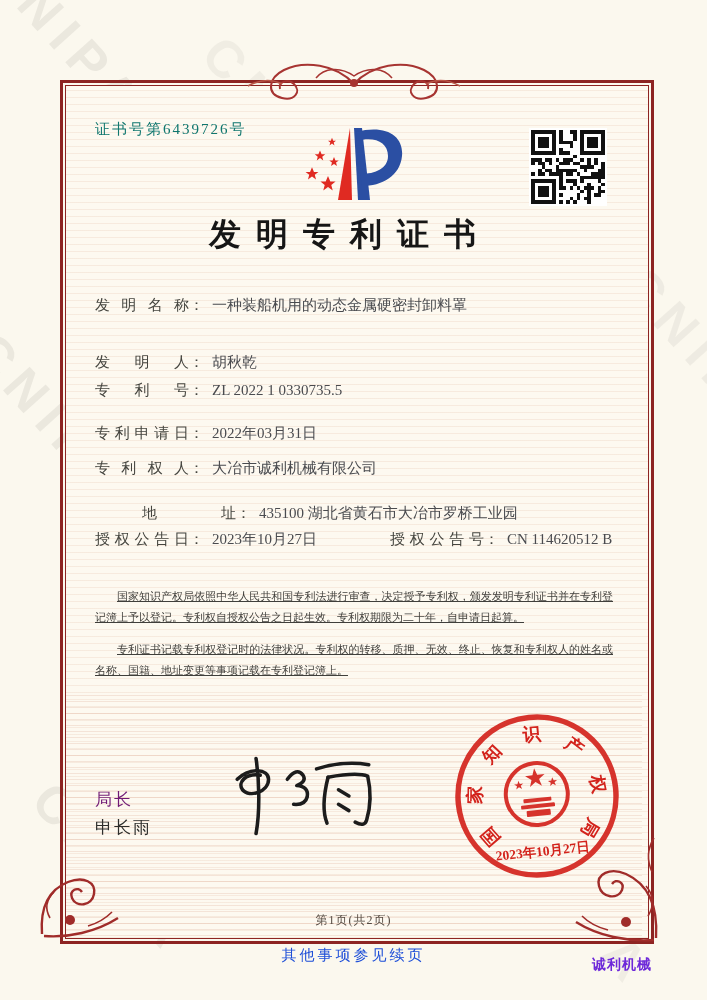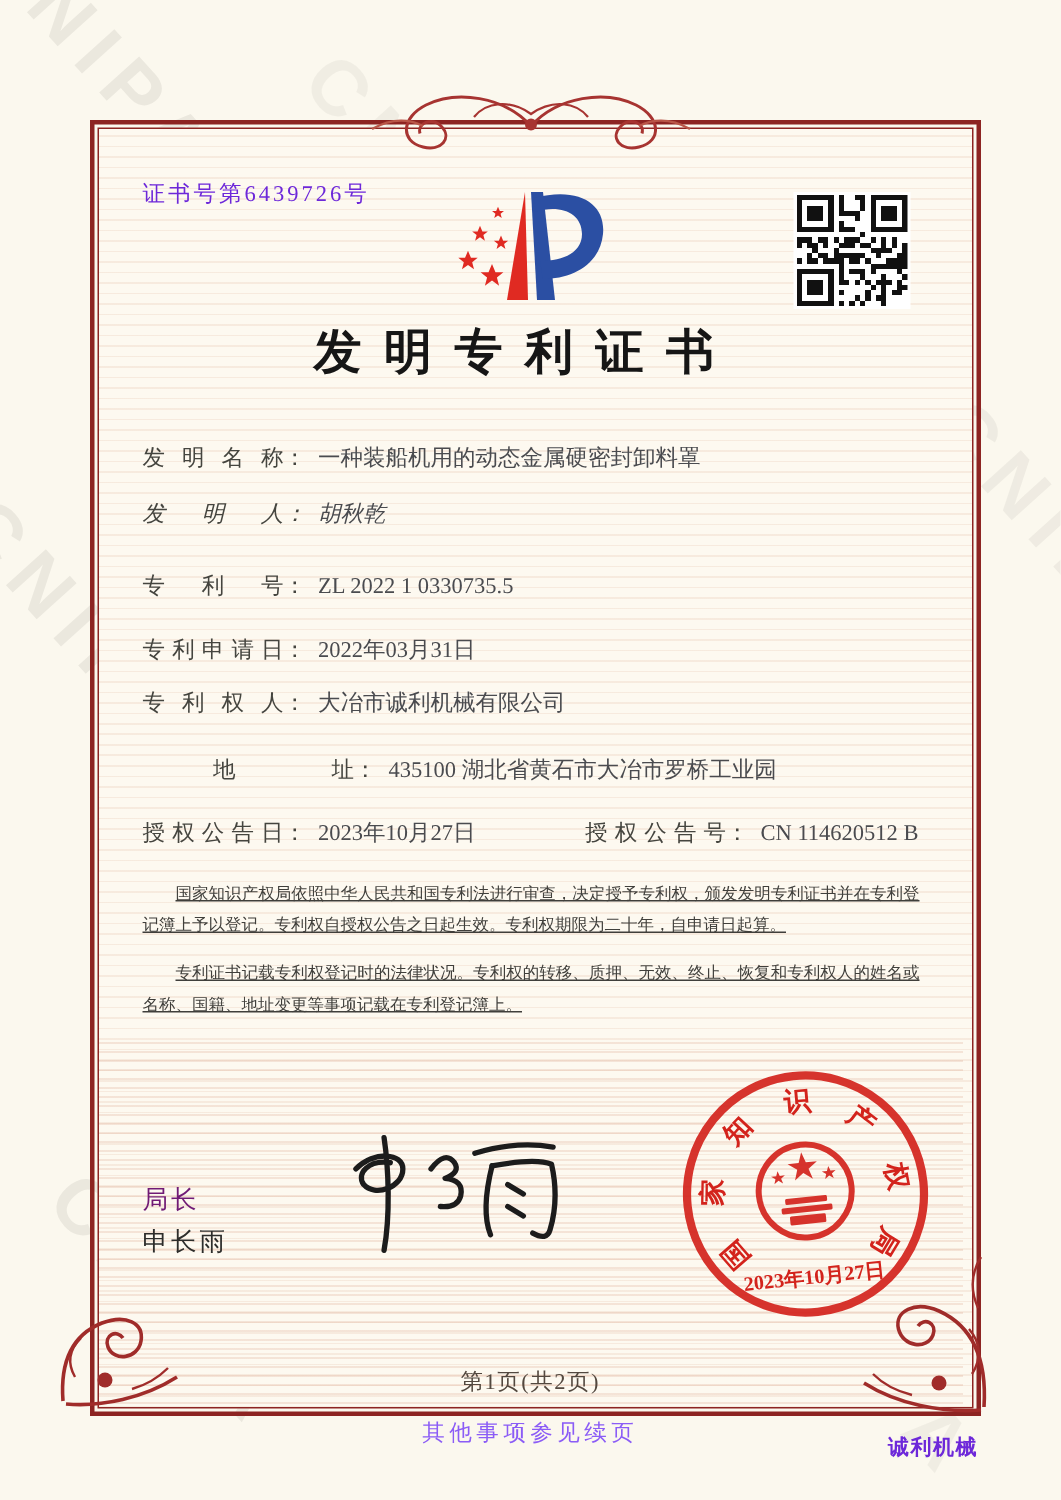--- a/index.html
+++ b/index.html
@@ -52,41 +52,41 @@
 
   
   .orn{position:absolute;pointer-events:none;}
   .orn-top{left:218px;top:56px;}
   .orn-bl{left:34px;top:856px;}
   .orn-br{left:556px;top:828px;}
 
   
   .cert-no{
     position:absolute;left:95px;top:120px;
-    font-size:15px;letter-spacing:2px;color:#6d28d9;
+    font-size:15px;letter-spacing:2px;color:#0f766e;
   }
   .logo{position:absolute;left:298px;top:126px;}
   .qr{position:absolute;left:529px;top:128px;width:74px;height:74px;background:#fff;padding:2px;}
   .title{
     position:absolute;left:0;top:213px;width:685px;
     text-align:center;font-size:32px;font-weight:700;color:#161616;
     letter-spacing:15px;text-indent:15px;
   }
 
   
   .fields{position:absolute;left:95px;top:296px;width:520px;font-size:15px;color:#45453f;}
   .frow{position:absolute;left:0;white-space:nowrap;}
   .flabel{
     display:inline-block;width:94px;
     text-align:justify;text-align-last:justify;
     vertical-align:bottom;
   }
   .fvalue{margin-left:8px;color:#4a4b4f;}
-  .r0{top:0px;} .r1{top:37px;font-style:italic;} .r2{top:85px;} .r3{top:128px;}
-  .r4{top:163px;} .r5{top:208px;margin-left:47px;} .r6{top:250px;}
+  .r0{top:0px;} .r1{top:57px;} .r2{top:85px;} .r3{top:128px;}
+  .r4{top:163px;} .r5{top:208px;margin-left:47px;} .r6{top:234px;}
   .grant-no-pair{position:absolute;left:295px;top:0;}
 
   
   .paras{position:absolute;left:95px;top:586px;width:518px;
     font-size:11px;line-height:21px;color:#403f3b;text-align:justify;text-decoration:underline;}
   .paras p{margin:0 0 11px 0;text-indent:2em;}
 
   
   .director{position:absolute;left:95px;top:788px;
     font-family:"Liberation Sans","DejaVu Sans",sans-serif;
@@ -94,23 +94,23 @@
   .director-name{position:absolute;left:95px;top:816px;
     font-family:"Liberation Sans","DejaVu Sans",sans-serif;
     font-size:17px;color:#2d2d2b;letter-spacing:2px;}
   .signature{position:absolute;left:198px;top:748px;}
 
   
   .seal{position:absolute;left:451px;top:710px;}
 
   
   .page-num{position:absolute;left:0;top:912px;width:707px;text-align:center;
-    font-size:15px;color:#53483f;letter-spacing:1px;}
+    font-size:12px;color:#53483f;letter-spacing:1px;}
   .cont-note{position:absolute;left:0;top:946px;width:707px;text-align:center;
-    font-size:15px;color:#8b5cf6;letter-spacing:3px;}
+    font-size:15px;color:#1d4ed8;letter-spacing:3px;}
   .company-wm{position:absolute;left:592px;top:956px;font-size:14px;
     font-family:"Liberation Sans","DejaVu Sans",sans-serif;
     color:#6d28d9;font-weight:700;letter-spacing:1px;}
 </style>
 </head>
 <body>
 
 <div class="page">
 
   <span class="wm wm1">CNIPA</span>

